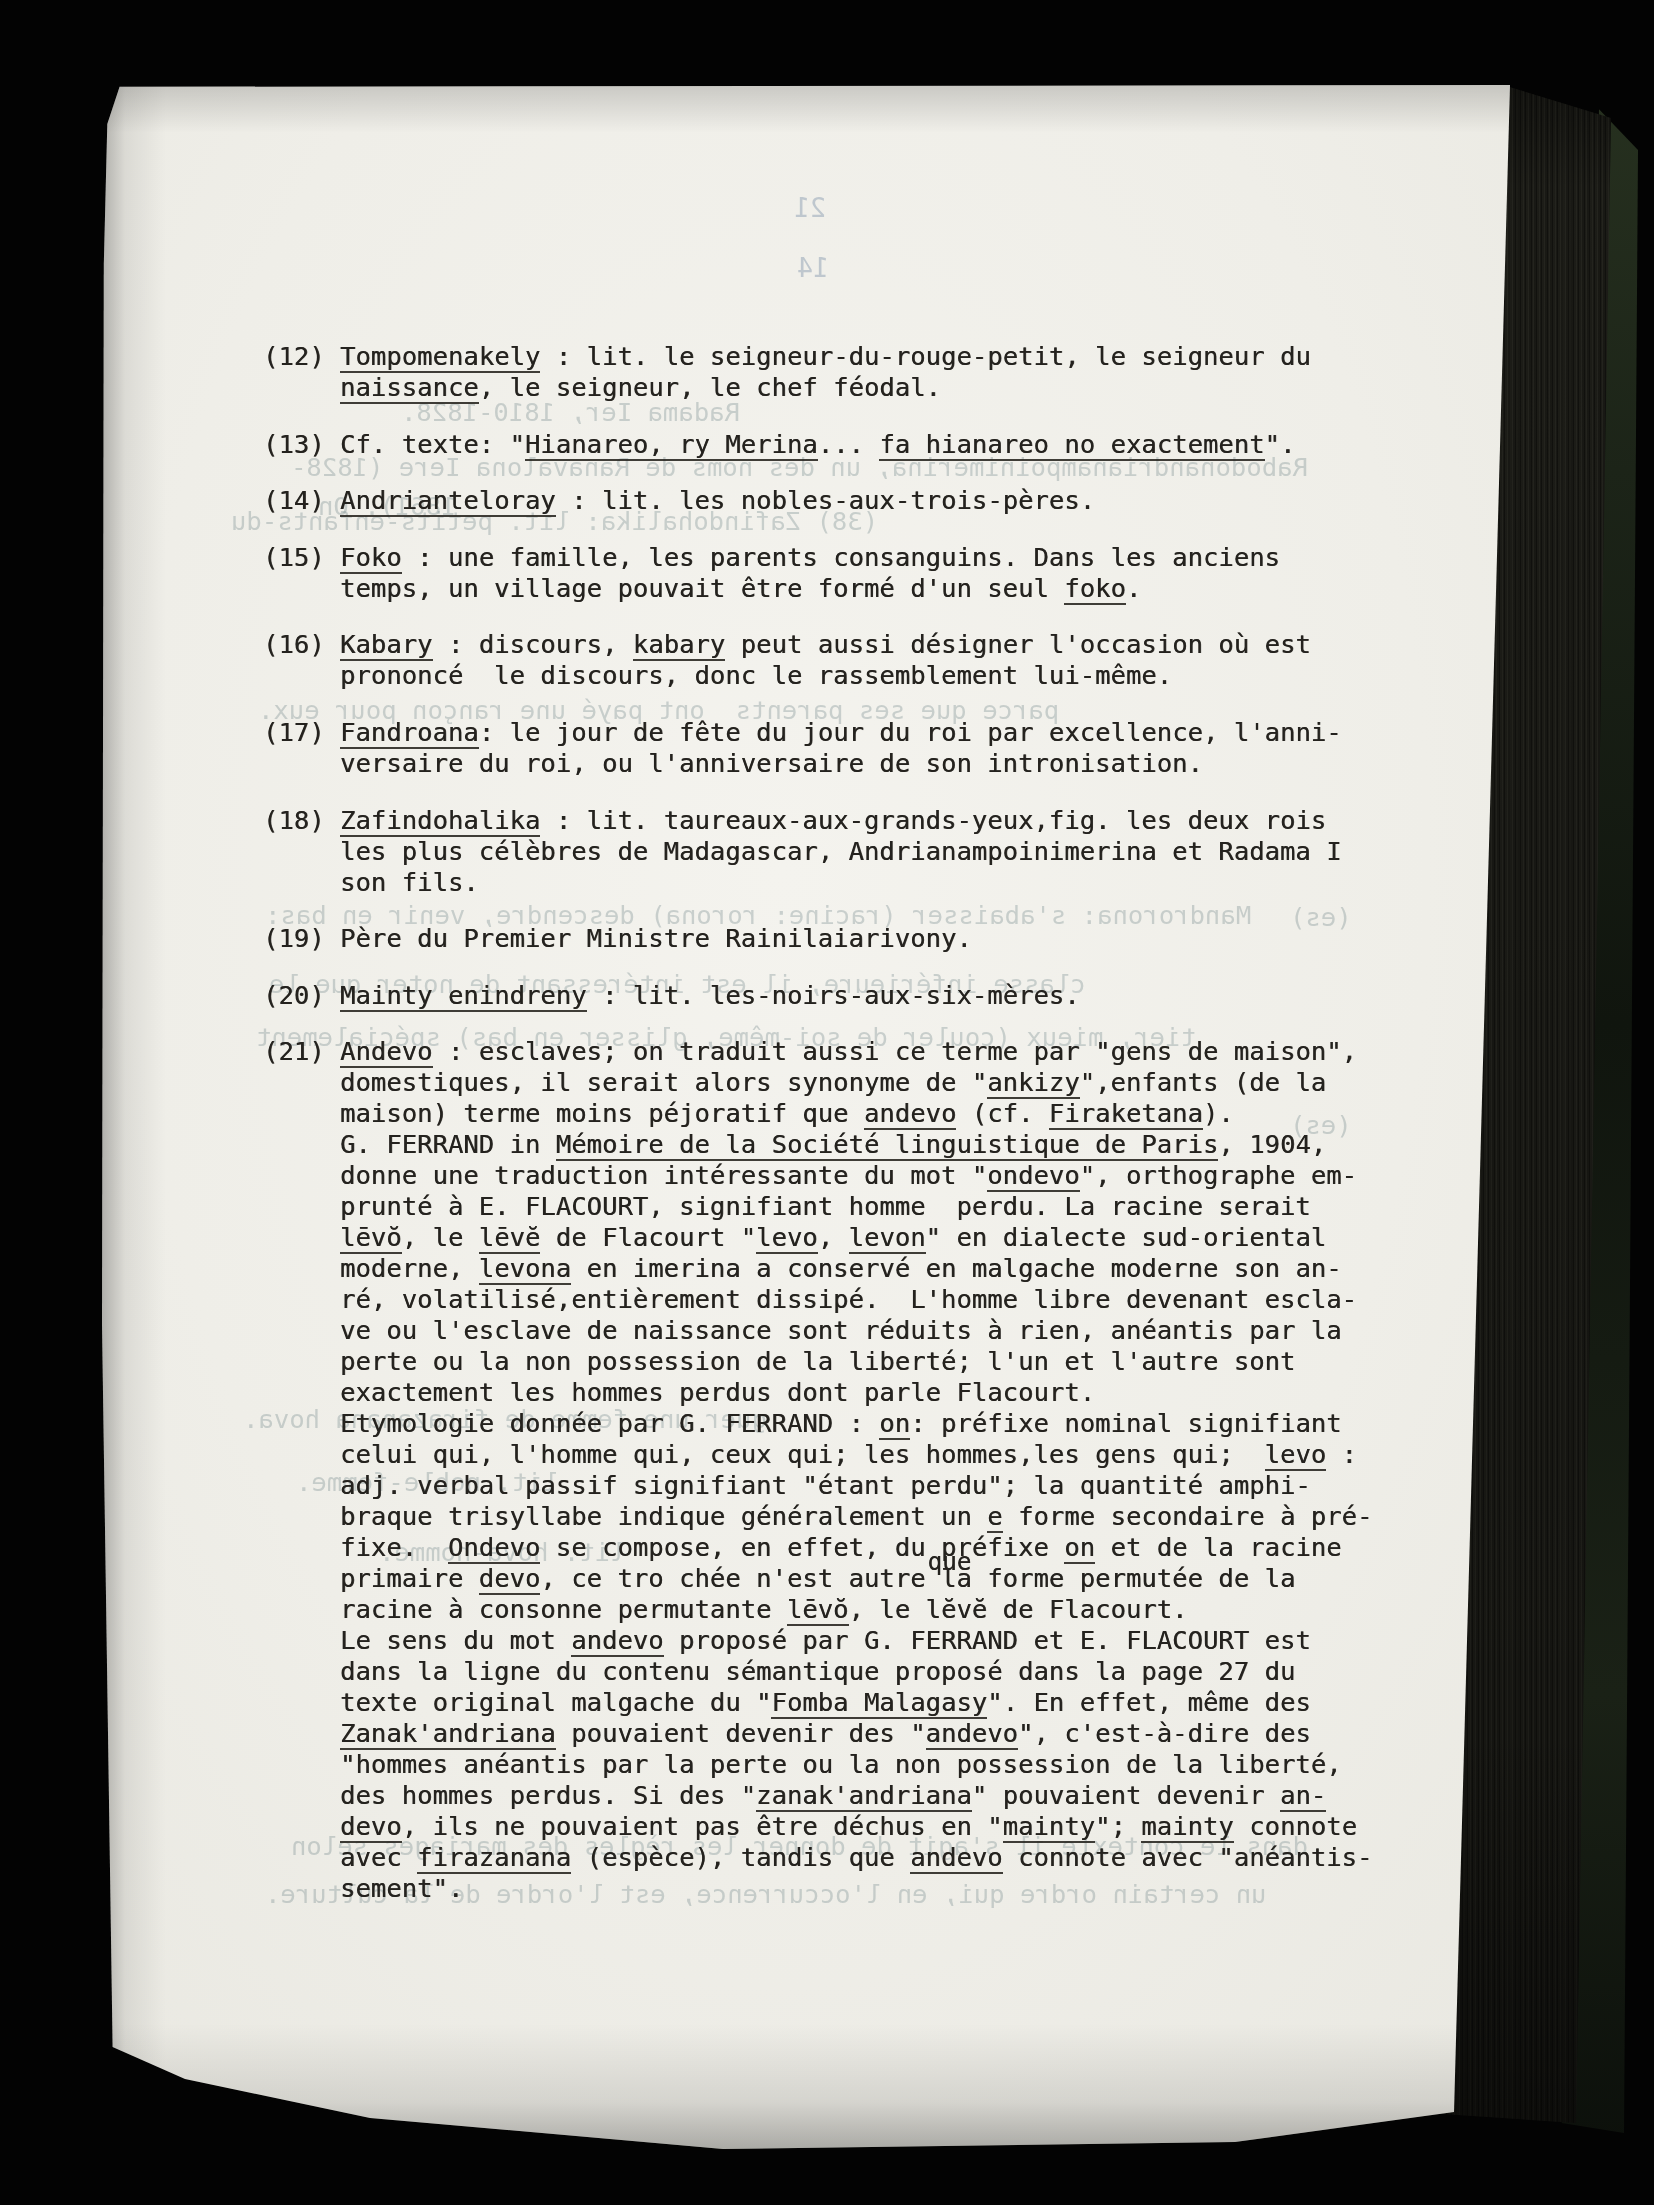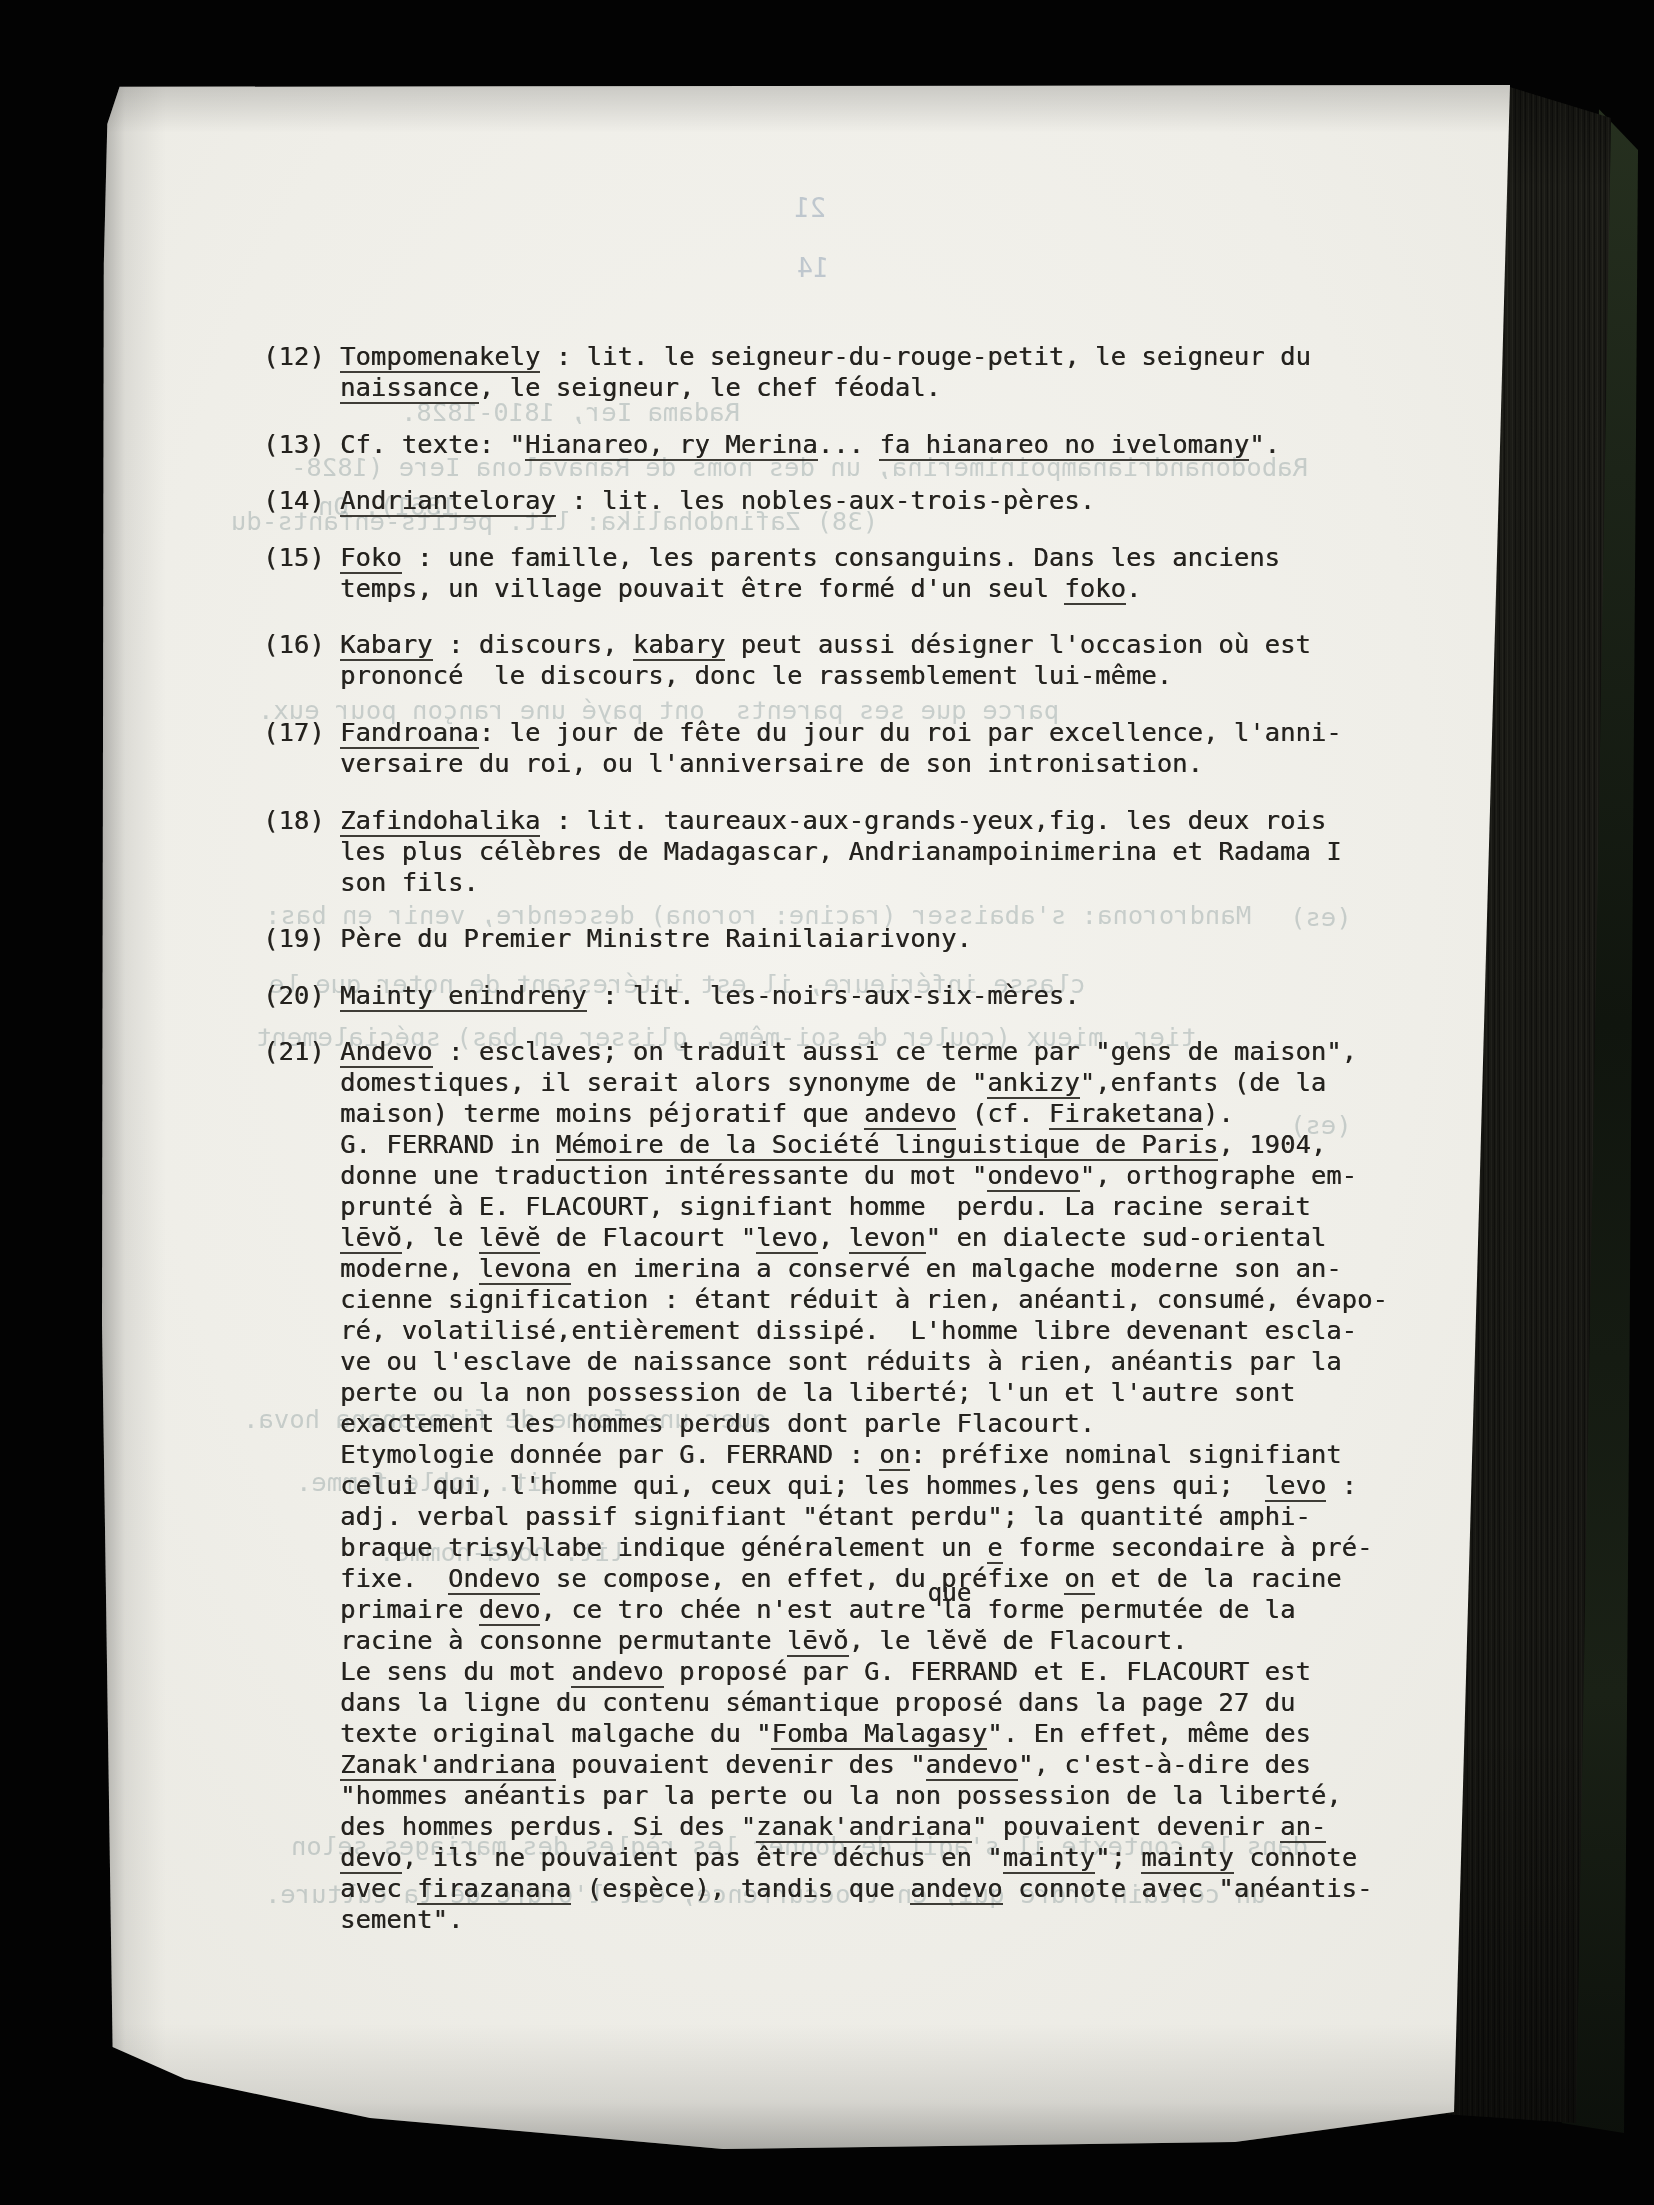--- a/index.html
+++ b/index.html
@@ -72,21 +72,21 @@
       <div class="ghost" style="left: 265px; top: 1879px;">un certain ordre qui, en l'occurrence, est l'ordre de la culture.</div>
       <div class="ghost-num" style="left: 794px; top: 192px;">21</div>
       <div class="ghost-num" style="left: 797px; top: 252px;">14</div>
     </div>
   <div class="layer footnotes" id="footnotes">
       <div class="note">
         <div class="line">(12) <span class="u">Tompomenakely</span> : lit. le seigneur-du-rouge-petit, le seigneur du</div>
         <div class="line cont"><span class="u">naissance</span>, le seigneur, le chef féodal.</div>
       </div>
       <div class="note">
-        <div class="line">(13) Cf. texte: "<span class="u">Hianareo, ry Merina</span>... <span class="u">fa hianareo no ivelomany</span>".</div>
+        <div class="line">(13) Cf. texte: "<span class="u">Hianareo, ry Merina</span>... <span class="u">fa hianareo no exactement</span>".</div>
       </div>
       <div class="note">
         <div class="line">(14) <span class="u">Andrianteloray</span> : lit. les nobles-aux-trois-pères.</div>
       </div>
       <div class="note">
         <div class="line">(15) <span class="u">Foko</span> : une famille, les parents consanguins. Dans les anciens</div>
         <div class="line cont">temps, un village pouvait être formé d'un seul <span class="u">foko</span>.</div>
       </div>
       <div class="note">
         <div class="line">(16) <span class="u">Kabary</span> : discours, <span class="u">kabary</span> peut aussi désigner l'occasion où est</div>
@@ -109,21 +109,20 @@
       </div>
       <div class="note">
         <div class="line">(21) <span class="u">Andevo</span> : esclaves; on traduit aussi ce terme par "gens de maison",</div>
         <div class="line cont">domestiques, il serait alors synonyme de "<span class="u">ankizy</span>",enfants (de la</div>
         <div class="line cont">maison) terme moins péjoratif que <span class="u">andevo</span> (cf. <span class="u">Firaketana</span>).</div>
         <div class="line cont">G. FERRAND in <span class="u">Mémoire de la Société linguistique de Paris</span>, 1904,</div>
         <div class="line cont">donne une traduction intéressante du mot "<span class="u">ondevo</span>", orthographe em-</div>
         <div class="line cont">prunté à E. FLACOURT, signifiant homme  perdu. La racine serait</div>
         <div class="line cont"><span class="u">lēvŏ</span>, le <span class="u">lēvĕ</span> de Flacourt "<span class="u">levo</span>, <span class="u">levon</span>" en dialecte sud-oriental</div>
         <div class="line cont">moderne, <span class="u">levona</span> en imerina a conservé en malgache moderne son an-</div>
-        <div class="line cont">cienne signification : étant réduit à rien, anéanti, consumé, évapo-</div>
         <div class="line cont">ré, volatilisé,entièrement dissipé.  L'homme libre devenant escla-</div>
         <div class="line cont">ve ou l'esclave de naissance sont réduits à rien, anéantis par la</div>
         <div class="line cont">perte ou la non possession de la liberté; l'un et l'autre sont</div>
         <div class="line cont">exactement les hommes perdus dont parle Flacourt.</div>
         <div class="line cont">Etymologie donnée par G. FERRAND : <span class="u">on</span>: préfixe nominal signifiant</div>
         <div class="line cont">celui qui, l'homme qui, ceux qui; les hommes,les gens qui;  <span class="u">levo</span> :</div>
         <div class="line cont">adj. verbal passif signifiant "étant perdu"; la quantité amphi-</div>
         <div class="line cont">braque trisyllabe indique généralement un <span class="u">e</span> forme secondaire à pré-</div>
         <div class="line cont">fixe.  <span class="u">Ondevo</span> se compose, en effet, du préfixe <span class="u">on</span> et de la racine</div>
         <div class="line cont">primaire <span class="u">devo</span>, ce tro chée n'est autre<span class="ins">que</span> la forme permutée de la</div>

